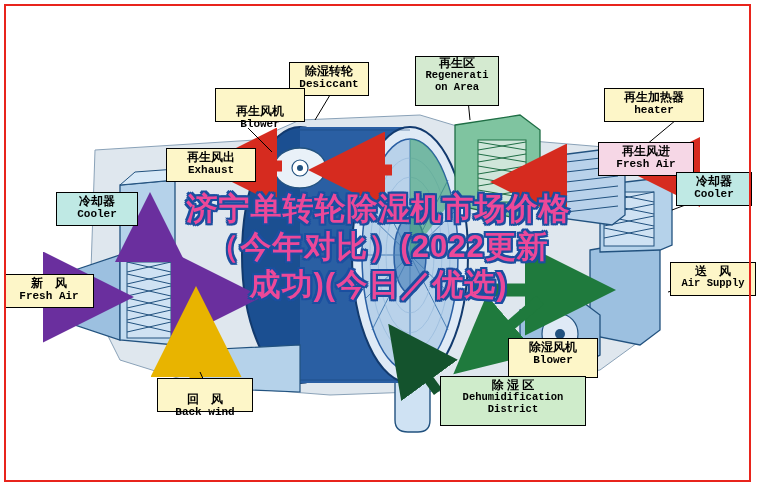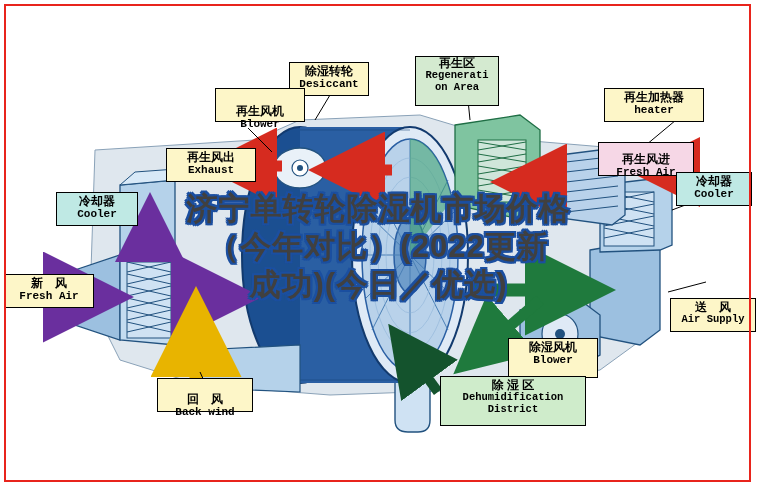--- a/index.html
+++ b/index.html
@@ -18,21 +18,21 @@
   .lbl .en{font-family:"Liberation Mono",monospace;font-weight:bold;display:block;}
 
   .yel{background:#fdf6c8;}
   .grn{background:#d4ead0;}
   .cyn{background:#bfe9e4;}
   .pnk{background:#f6d7e6;}
   .lgn{background:#cfeccb;}
 
   
   .wm{position:absolute;left:0;width:757px;text-align:center;
-      font-family:"Liberation Sans",sans-serif;font-weight:bold;color:#404040;
+      font-family:"Liberation Sans",sans-serif;font-weight:bold;color:#ec4899;
       font-size:31px;letter-spacing:1px;line-height:38px;
       text-shadow:
         -2px -2px 0 #1b4fa0, 2px -2px 0 #1b4fa0, -2px 2px 0 #1b4fa0, 2px 2px 0 #1b4fa0,
         0 -2px 0 #1b4fa0, 0 2px 0 #1b4fa0, -2px 0 0 #1b4fa0, 2px 0 0 #1b4fa0;
       white-space:nowrap;}
 </style>
 </head>
 <body>
 
 <div id="stage">
@@ -200,21 +200,21 @@
     <span class="cn">再生区</span>
     <span class="en" style="font-size:10.5px;">Regenerati</span>
     <span class="en" style="font-size:10.5px;">on Area</span>
   </div>
 
   <div class="lbl yel" style="left:604px;top:88px;width:100px;height:34px;font-size:12px;padding-top:2px;">
     <span class="cn">再生加热器</span>
     <span class="en" style="font-size:11px;">heater</span>
   </div>
 
-  <div class="lbl pnk" style="left:598px;top:142px;width:96px;height:34px;font-size:12px;padding-top:10px;">
+  <div class="lbl pnk" style="left:598px;top:142px;width:96px;height:34px;font-size:12px;padding-top:2px;">
     <span class="cn">再生风进</span>
     <span class="en" style="font-size:11px;">Fresh Air</span>
   </div>
 
   <div class="lbl yel" style="left:166px;top:148px;width:90px;height:34px;font-size:12px;padding-top:2px;">
     <span class="cn">再生风出</span>
     <span class="en" style="font-size:11px;">Exhaust</span>
   </div>
 
   <div class="lbl cyn" style="left:56px;top:192px;width:82px;height:34px;font-size:12px;padding-top:2px;">
@@ -225,21 +225,21 @@
   <div class="lbl cyn" style="left:676px;top:172px;width:76px;height:34px;font-size:12px;padding-top:2px;">
     <span class="cn">冷却器</span>
     <span class="en" style="font-size:11px;">Cooler</span>
   </div>
 
   <div class="lbl yel" style="left:4px;top:274px;width:90px;height:34px;font-size:12px;padding-top:2px;">
     <span class="cn">新　风</span>
     <span class="en" style="font-size:11px;">Fresh Air</span>
   </div>
 
-  <div class="lbl yel" style="left:670px;top:262px;width:86px;height:34px;font-size:12px;padding-top:2px;margin-top:36px;">
+  <div class="lbl yel" style="left:670px;top:262px;width:86px;height:34px;font-size:12px;padding-top:2px;">
     <span class="cn">送　风</span>
     <span class="en" style="font-size:10.5px;">Air Supply</span>
   </div>
 
   <div class="lbl yel" style="left:157px;top:378px;width:96px;height:34px;font-size:12px;padding-top:14px;">
     <span class="cn">回　风</span>
     <span class="en" style="font-size:11px;">Back wind</span>
   </div>
 
   <div class="lbl yel" style="left:508px;top:338px;width:90px;height:40px;font-size:12px;padding-top:2px;">

